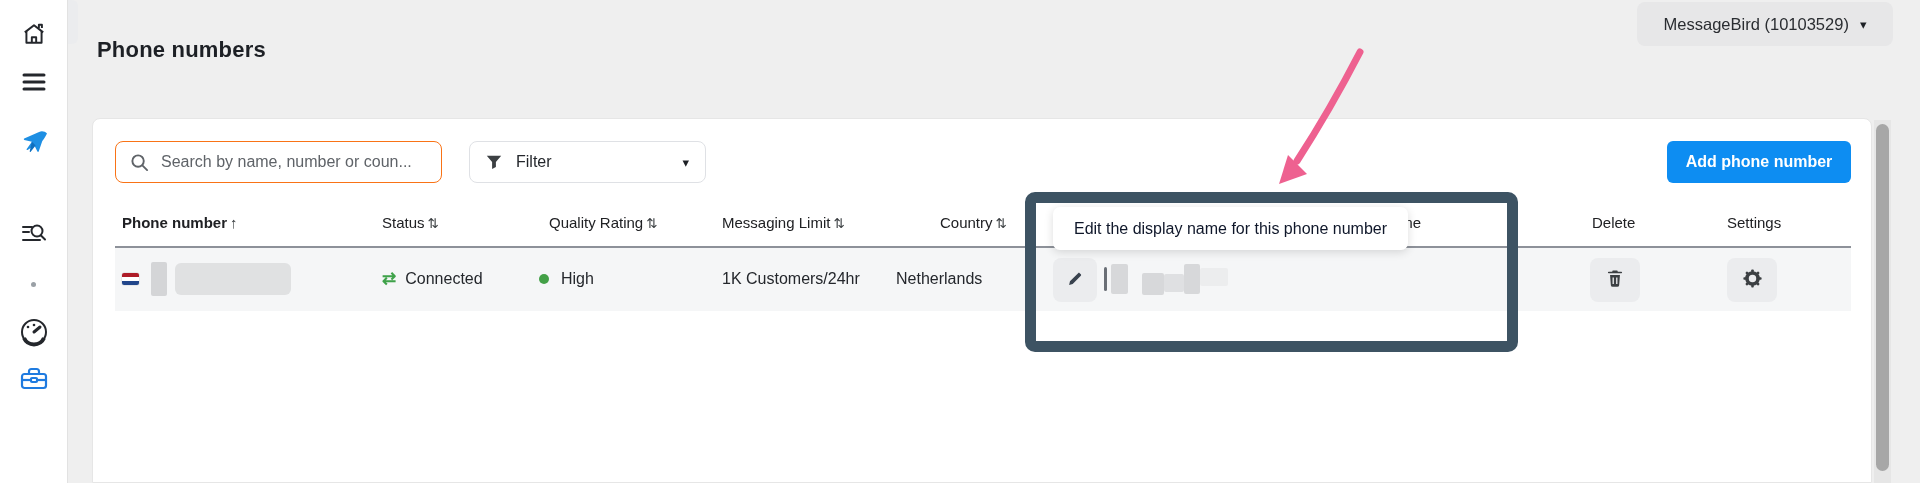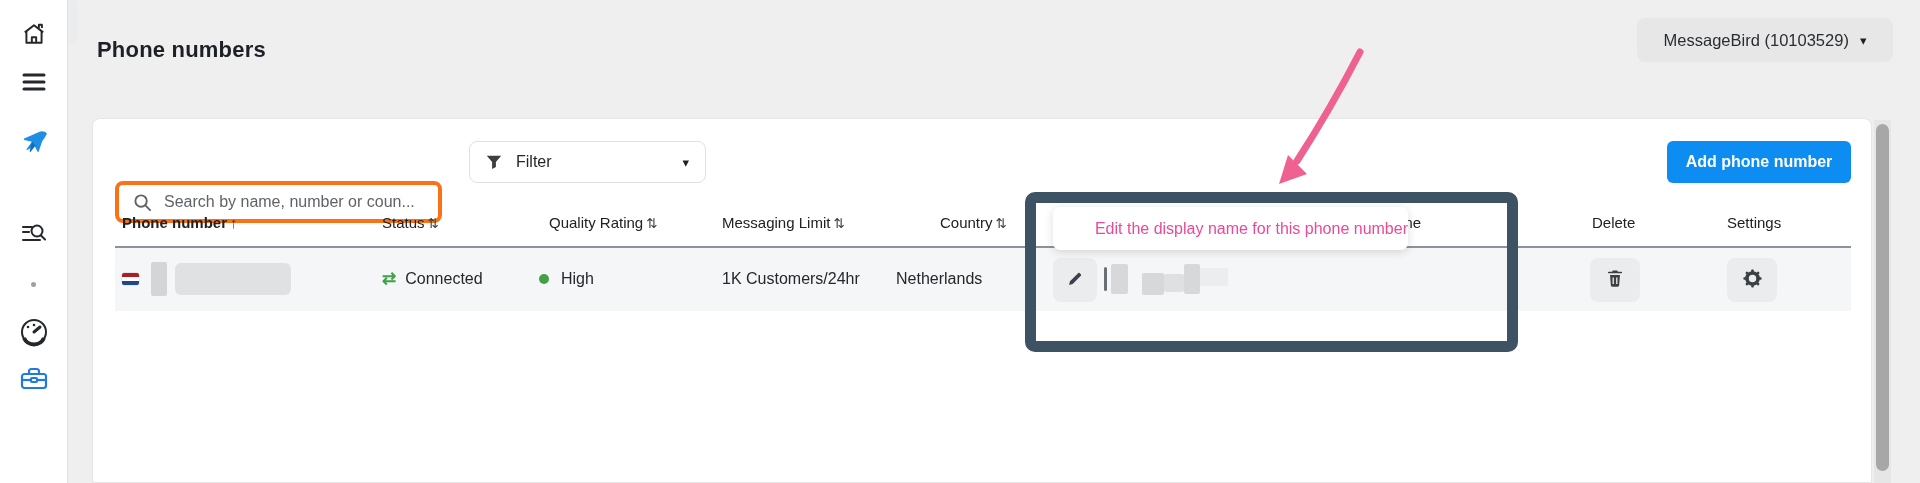--- a/index.html
+++ b/index.html
@@ -6,28 +6,28 @@
   .stage{
     position:relative;width:1920px;height:483px;overflow:hidden;
     background:#efefef;font-family:"Liberation Sans",sans-serif;color:#24272c;
   }
   
   .sidebar{position:absolute;left:0;top:0;width:67px;height:483px;background:#ffffff;border-right:1px solid #e2e2e2;}
   .side-ic{position:absolute;left:0;width:67px;display:flex;justify-content:center;align-items:center;cursor:pointer;}
   .side-ic svg{display:block;}
   
   .page-title{position:absolute;left:97px;top:22px;font-size:22px;font-weight:700;color:#1d2025;letter-spacing:.2px;}
-  .account-switcher{position:absolute;left:1637px;top:18px;width:256px;height:44px;background:#e7e7e8;border-radius:8px;
+  .account-switcher{position:absolute;left:1637px;top:2px;width:256px;height:44px;background:#e7e7e8;border-radius:8px;
     display:flex;align-items:center;justify-content:center;gap:11px;font-size:16.5px;color:#2a2d31;cursor:pointer;}
   .account-switcher .caret{font-size:13px;color:#1d2025;}
   
   .card{position:absolute;left:92px;top:118px;width:1780px;height:365px;background:#ffffff;border:1px solid #e6e6e6;border-radius:8px 8px 0 0;box-sizing:border-box;}
   
-  .search-box{position:absolute;left:115px;top:141px;width:327px;height:42px;background:#fff;border:4px solid #f97316;border-radius:8px;
-    display:flex;align-items:center;gap:10px;padding:0 14px;box-sizing:border-box;margin-top:40px;}
+  .search-box{position:absolute;left:115px;top:141px;width:327px;height:42px;background:#fff;border:1px solid #f97316;border-radius:8px;
+    display:flex;align-items:center;gap:10px;padding:0 14px;box-sizing:border-box;}
   .search-box input{border:none;outline:none;flex:1;font-size:16px;font-family:"Liberation Sans",sans-serif;color:#24272c;background:transparent;}
   .search-box input::placeholder{color:#5f6368;}
   .filter-box{position:absolute;left:455px;top:141px;width:237px;height:42px;background:#fff;border:1px solid #dfe1e5;border-radius:8px;
     display:flex;align-items:center;gap:14px;padding:0 16px;box-sizing:border-box;font-size:16px;color:#24272c;cursor:pointer;margin-left:14px;}
   .filter-box .caret{margin-left:auto;font-size:13px;color:#1d2025;}
   .add-btn{position:absolute;left:1667px;top:141px;width:184px;height:42px;background:#0d8df2;border:none;border-radius:6px;
     color:#ffffff;font-size:16px;font-weight:700;font-family:"Liberation Sans",sans-serif;cursor:pointer;}
   
   .thead-line{position:absolute;left:115px;top:246px;width:1736px;height:1.5px;background:#8d9199;}
   .th{position:absolute;top:214px;font-size:15px;color:#202124;display:flex;align-items:center;gap:3px;white-space:nowrap;}
@@ -46,21 +46,21 @@
   .flag{width:17px;height:12px;border-radius:2px;overflow:hidden;display:inline-block;box-shadow:0 0 0 .5px rgba(0,0,0,.12);}
   .flag div{height:4px;}
   .blur{background:#dcdddf;border-radius:2px;display:inline-block;}
   .transfer{color:#3fa24a;font-size:17px;font-weight:700;margin-right:9px;}
   .dot-green{width:10px;height:10px;border-radius:50%;background:#43a047;margin-right:12px;display:inline-block;}
   .gray-btn{position:absolute;background:#ebecee;border:none;border-radius:8px;display:flex;align-items:center;justify-content:center;cursor:pointer;}
   .view-btn{left:1347px;top:258px;width:78px;height:44px;font-size:17px;color:#24272c;font-family:"Liberation Sans",sans-serif;background:#ebecee;border:none;border-radius:6px;cursor:pointer;}
   
   .highlight-box{position:absolute;left:1025px;top:192px;width:493px;height:160px;border:11px solid #3d5363;border-radius:10px;box-sizing:border-box;z-index:4;pointer-events:none;}
   .tooltip{position:absolute;left:1053px;top:207px;width:355px;height:43px;background:#ffffff;border-radius:7px;z-index:5;
-    box-shadow:0 2px 10px rgba(0,0,0,.14);display:flex;align-items:center;justify-content:flex-end;font-size:16px;color:#ec4899;white-space:nowrap;}
+    box-shadow:0 2px 10px rgba(0,0,0,.14);display:flex;align-items:center;justify-content:center;font-size:16px;color:#0f172a;white-space:nowrap;}
   .annot-arrow{position:absolute;left:0;top:0;z-index:6;pointer-events:none;}
   
   .scroll-track{position:absolute;left:1874px;top:120px;width:17px;height:363px;background:#e6e6e6;}
   .scroll-thumb{position:absolute;left:1876px;top:124px;width:13px;height:347px;background:#a7a7a7;border-radius:7px;cursor:grab;}
 </style>
 </head>
 <body>
 
 <div class="stage">
 

